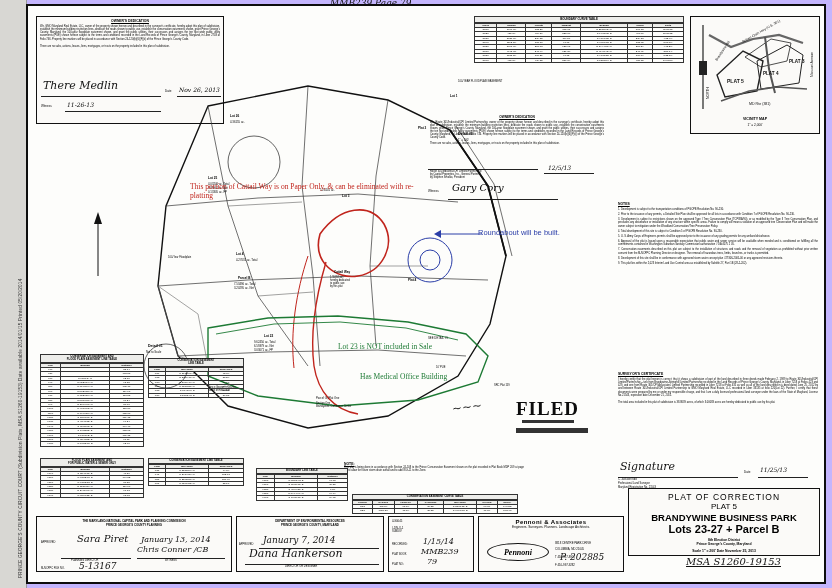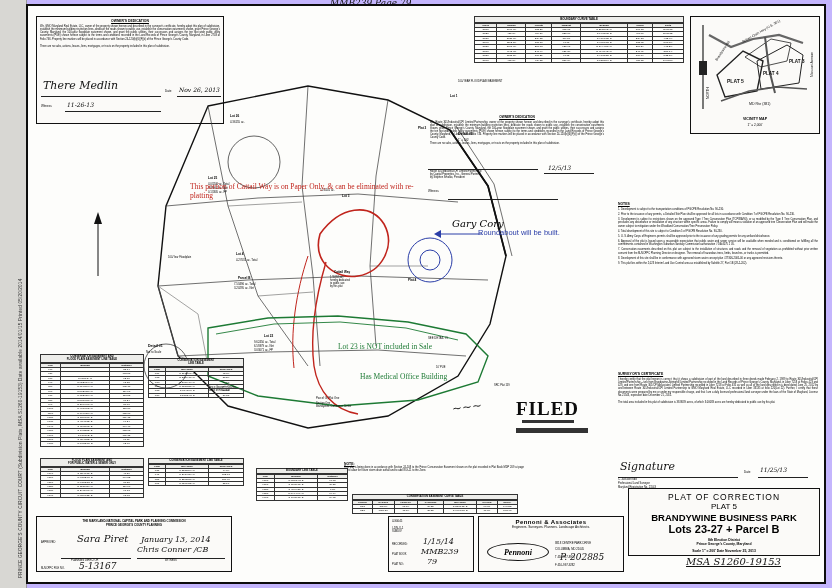--- a/index.html
+++ b/index.html
@@ -59,21 +59,21 @@
     <div class="bx nb" style="left:400px;top:108px;width:178px;height:92px;padding:1px 2px;border:none;background:transparent;">
       <div class="ttl" style="font-size:3.2px;margin-bottom:1.5px;">OWNER'S DEDICATION</div>
       <div class="tiny" style="text-align:justify;">We, Route 301/Industrial/CPI Limited Partnership, owner of the property shown hereon and described in the surveyor's certificate, hereby adopt this plan of subdivision, establish the minimum building restriction lines, dedicate the roads shown to public use, establish the conservation easements shown, grant Prince George's County, Maryland, the 100-year floodplain easement shown, and grant the public utilities, their successors and assigns the ten foot wide public utility easements (PUE) shown hereon subject to the terms and conditions recorded in the Land Records of Prince George's County, Maryland, in Liber 2703 at Folio 746.  Property line markers will be placed in accordance with Section 24-120(b)(6)(F)(ii) of the Prince George's County Code.</div>
       <div class="tiny" style="margin-top:3px;">There are no subs, actions, leases, liens, mortgages, or trusts on the property included in this plan of subdivision.</div>
       <div class="abs tiny" style="left:2px;top:56px;white-space:pre-line;">Route 301/Industrial/CPI Limited Partnership
 by Capital Properties, Inc., General Partner
 by Stephen Smolko, President</div>
       <div class="abs sigline" style="left:0px;top:54px;width:110px;"></div>
       <div class="abs hw" style="left:120px;top:50px;font-size:6px;">12/5/13</div>
       <div class="abs sigline" style="left:116px;top:58px;width:50px;"></div>
-      <div class="abs hw" style="left:24px;top:68px;font-size:10px;margin-top:36px;">Gary Cory</div>
+      <div class="abs hw" style="left:24px;top:68px;font-size:10px;">Gary Cory</div>
       <div class="abs tiny2" style="left:0px;top:76px;">Witness</div>
       <div class="abs sigline" style="left:20px;top:84px;width:110px;"></div>
     </div>
 
     <div class="abs" style="left:446px;top:10px;width:210px;">
       <div class="tblhead">BOUNDARY  CURVE  TABLE</div>
       <table>
         <thead>
             <tr id="bct-head">
               <th>Curve</th>
@@ -644,20 +644,30 @@
       <div class="abs hw" style="left:104px;top:18px;font-size:8px;color:#111;">January 13, 2014</div>
       <div class="abs hw" style="left:100px;top:28px;font-size:8px;color:#111;">Chris Conner /CB</div>
       <div class="abs sigline" style="left:24px;top:40px;width:70px;"></div>
       <div class="abs sigline" style="left:100px;top:40px;width:88px;"></div>
       <div class="abs" style="left:34px;top:42px;font-size:2.6px;">PLANNING DIRECTOR</div>
       <div class="abs" style="left:128px;top:42px;font-size:2.6px;">WITNESS</div>
       <div class="abs" style="left:4px;top:50px;font-size:2.6px;">M-NCPPC FILE NO.</div>
       <div class="abs hw" style="left:42px;top:44px;font-size:9px;color:#111;">5-13167</div>
     </div>
 
+    <div class="bx" style="left:208px;top:510px;width:148px;height:56px;padding:2px 3px;">
+      <div style="font-size:2.9px;font-weight:bold;text-align:center;">DEPARTMENT OF ENVIRONMENTAL RESOURCES</div>
+      <div style="font-size:2.9px;font-weight:bold;text-align:center;">PRINCE GEORGE'S COUNTY, MARYLAND</div>
+      <div class="abs" style="left:2px;top:26px;font-size:2.6px;">APPROVED</div>
+      <div class="abs hw" style="left:26px;top:18px;font-size:9px;color:#111;">January 7, 2014</div>
+      <div class="abs hw" style="left:12px;top:30px;font-size:11px;color:#111;">Dana Hankerson</div>
+      <div class="abs sigline" style="left:22px;top:30px;width:120px;"></div>
+      <div class="abs sigline" style="left:8px;top:46px;width:134px;"></div>
+      <div class="abs" style="left:48px;top:48px;font-size:2.6px;">DIRECTOR OR DESIGNEE</div>
+    </div>
 
     <div class="bx" style="left:360px;top:510px;width:86px;height:56px;padding:2px 3px;">
       <div style="font-size:2.8px;">4-90045</div>
       <div style="font-size:2.8px;margin-top:3px;">I-1/N-X-1</div>
       <div style="font-size:2.6px;">SUBDIV</div>
       <div class="abs" style="left:3px;top:26px;font-size:2.6px;">RECORDED:</div>
       <div class="abs hw" style="left:34px;top:20px;font-size:8px;color:#111;">1/15/14</div>
       <div class="abs" style="left:3px;top:36px;font-size:2.6px;">PLAT BOOK</div>
       <div class="abs hw" style="left:32px;top:30px;font-size:8px;color:#111;text-align:right;">MMB239</div>
       <div class="abs" style="left:3px;top:46px;font-size:2.6px;">PLAT NO.:</div>

